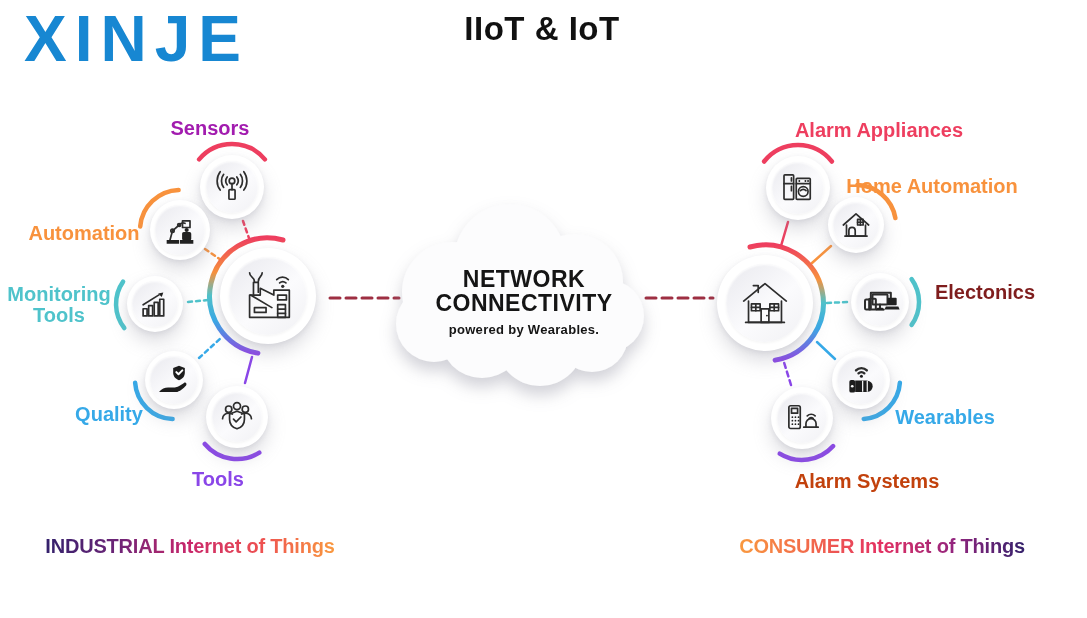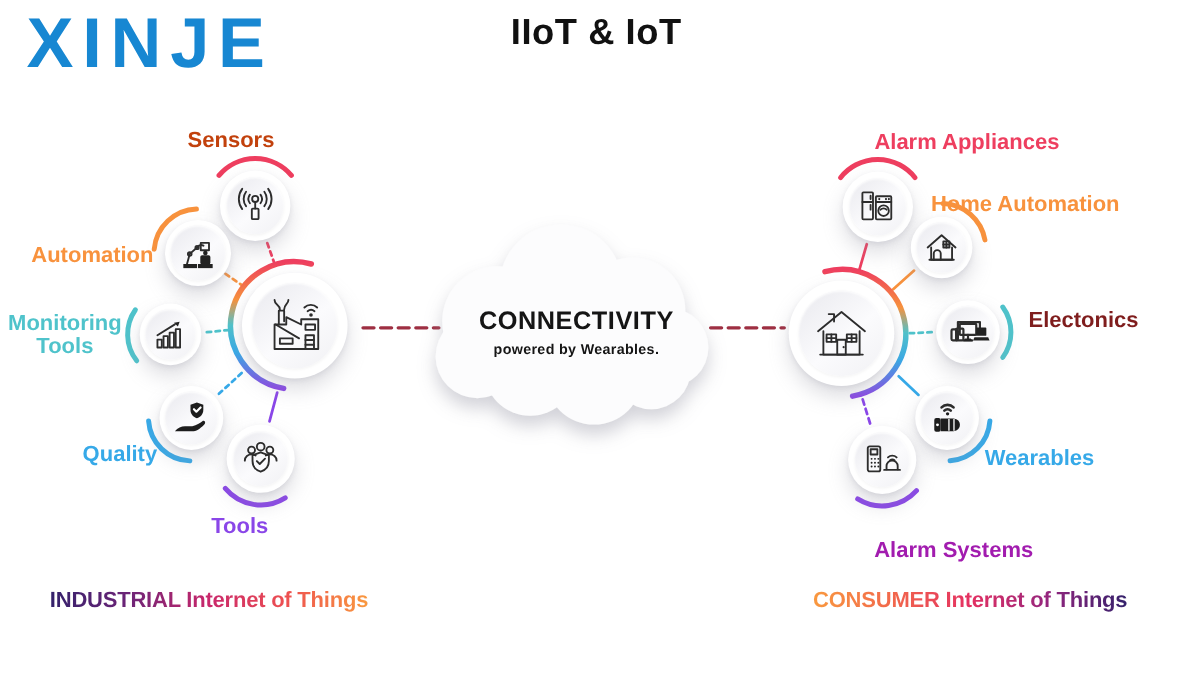--- a/index.html
+++ b/index.html
@@ -184,21 +184,21 @@
         <circle cx="24" cy="11.5" r="4"></circle>
         <circle cx="33.5" cy="15" r="3.6"></circle>
         <path d="M7.5 26 c0 -4 3.5 -6.5 7 -6.5 c1.6 0 3 .4 4.2 1.2"></path>
         <path d="M40.5 26 c0 -4 -3.5 -6.5 -7 -6.5 c-1.6 0 -3 .4 -4.2 1.2"></path>
         <path d="M24 17.5 l8.5 3 v6 c0 6 -4 9.6 -8.5 11 c-4.5 -1.4 -8.5 -5 -8.5 -11 v-6 z"></path>
         <path d="M20 26.5 l3 3 5.5 -5.5"></path>
       </g>
     </svg>
   </div>
 
-  <div class="label" style="left: 210px; top: 128px; color: #c2410c;">Sensors</div>
+  <div class="label" style="left: 210px; top: 128px; color: #a21caf;">Sensors</div>
   <div class="label" style="left: 84px; top: 185px; color: rgb(248, 146, 61); margin-top: 48px;">Automation</div>
   <div class="label wrap" style="left: 59px; top: 305px; color: rgb(79, 195, 203);">Monitoring Tools</div>
   <div class="label" style="left: 109px; top: 414px; color: rgb(54, 169, 232);">Quality</div>
   <div class="label" style="left: 218px; top: 479px; color: rgb(138, 70, 232);">Tools</div>
 
   <div class="node" style="left:717px;top:255px;width:96px;height:96px">
     <svg width="62" height="62" viewBox="0 0 64 64">
       <g class="icon-stroke">
         <path d="M10 30 L32 12 L54 30"></path>
         <path d="M20 14 h5 v7"></path>
@@ -292,23 +292,24 @@
       <circle cx="13" cy="31" r="1" fill="#222"></circle>
         <circle cx="16.5" cy="31" r="1" fill="#222"></circle>
         <circle cx="20" cy="31" r="1" fill="#222"></circle>
     </svg>
   </div>
 
   <div class="label" style="left: 879px; top: 130px; color: rgb(238, 62, 95);">Alarm Appliances</div>
   <div class="label" style="left: 932px; top: 186px; color: rgb(248, 146, 61);">Home Automation</div>
   <div class="label" style="left: 985px; top: 292px; color: #7f1d1d;">Electonics</div>
   <div class="label" style="left: 945px; top: 417px; color: rgb(54, 169, 232);">Wearables</div>
-  <div class="label" style="left: 867px; top: 481px; color: #a21caf; margin-top: 20px;">Alarm Systems</div>
+  <div class="label" style="left: 867px; top: 481px; color: #c2410c;">Alarm Systems</div>
 
   <div class="cloud-text">
+    <div class="big">NETWORK</div>
     <div class="big">CONNECTIVITY</div>
     <div class="small">powered by Wearables.</div>
   </div>
 
   <div class="heading heading-left">INDUSTRIAL Internet of Things</div>
   <div class="heading heading-right">CONSUMER Internet of Things</div>
 
 </div>
 
 </body></html>

